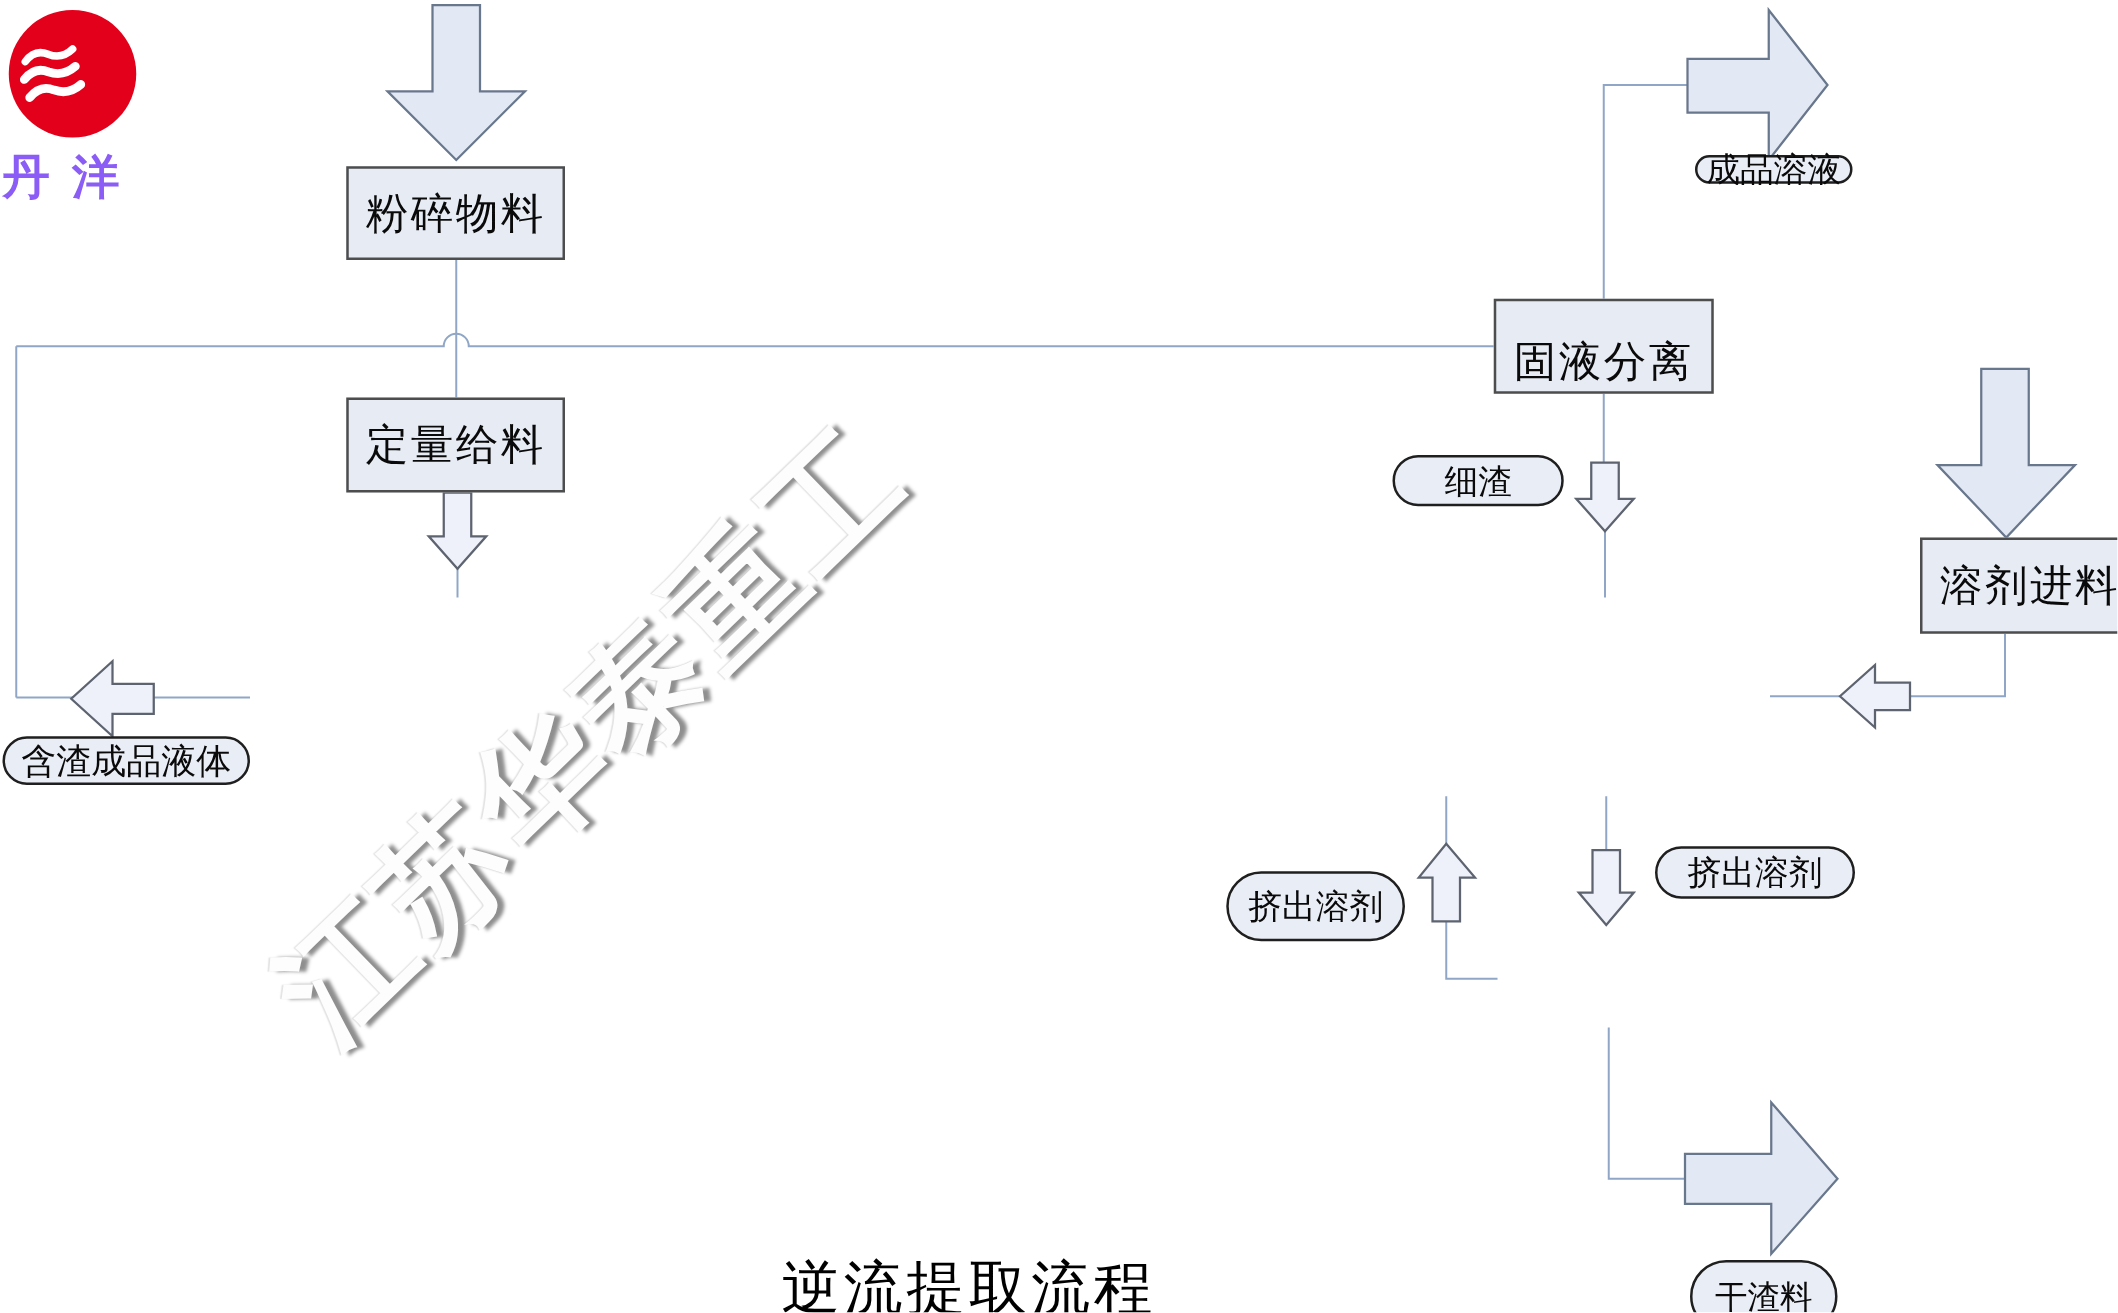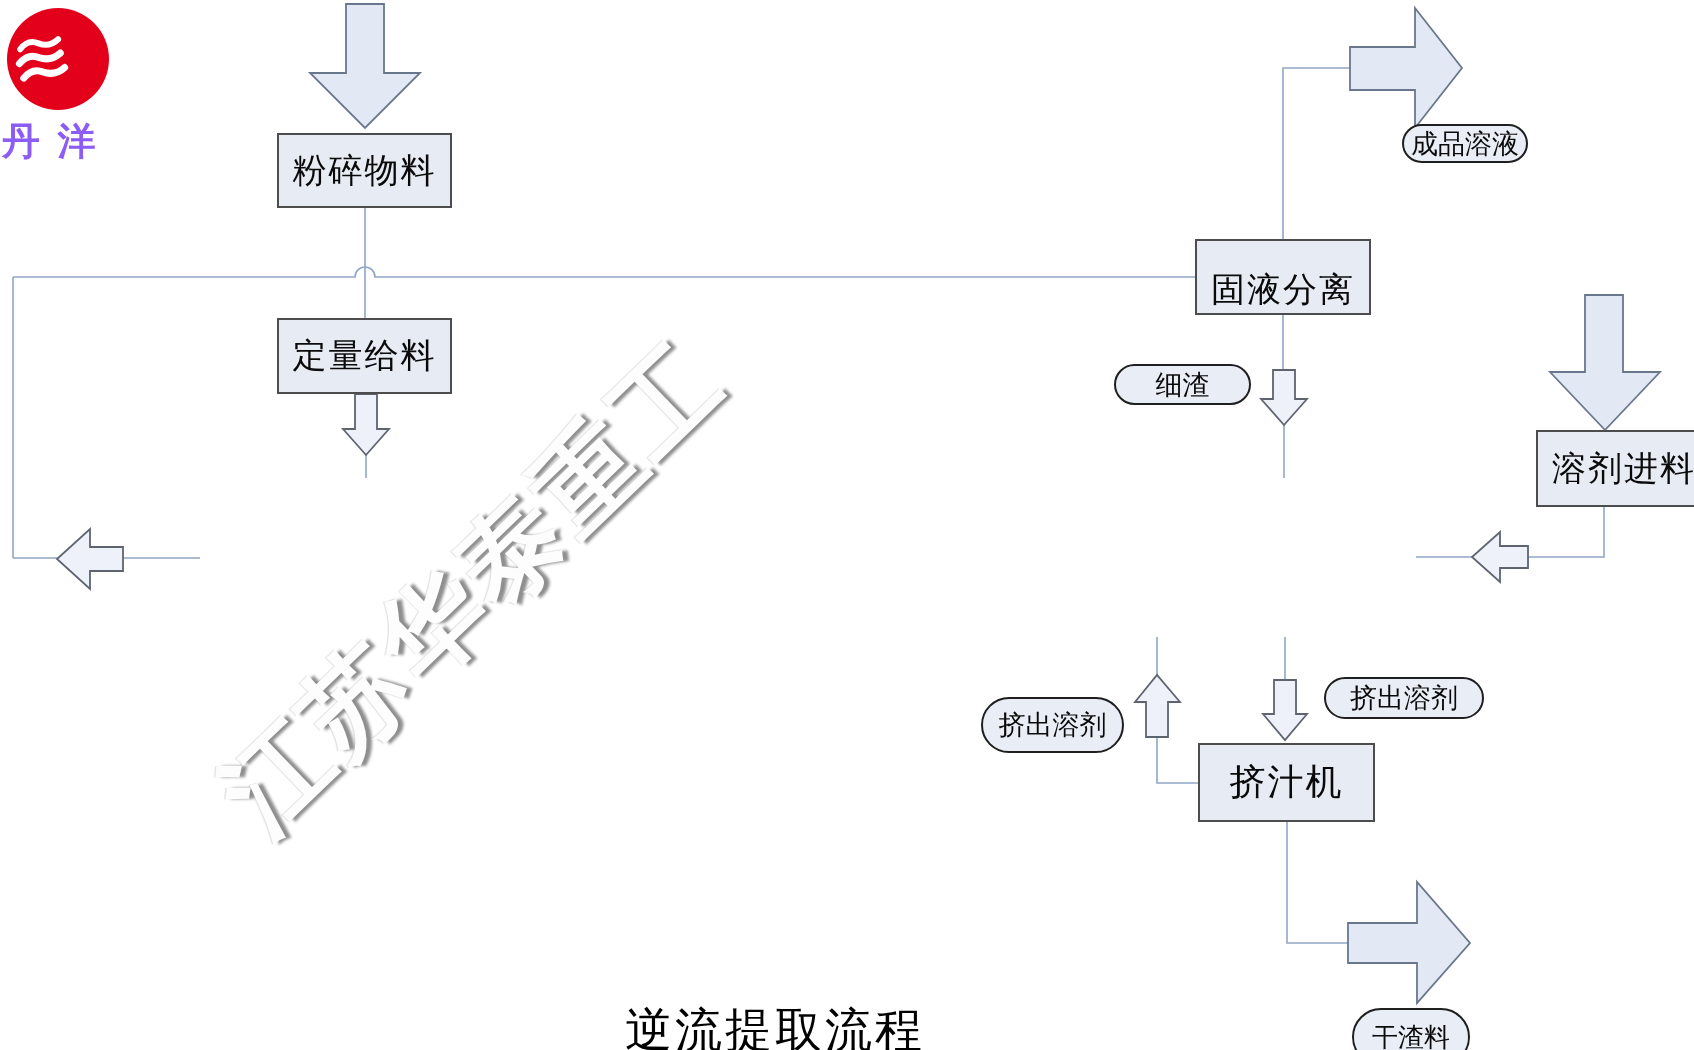--- a/index.html
+++ b/index.html
@@ -106,32 +106,32 @@
 
 
   <div class="node" style="left:1195px; top:239px; width:176px; height:76px;align-items:flex-end;">
     <span>固液分离</span>
   </div>
 
   <div class="node" style="left:1536px; top:430px; width:176px; height:77px;">
     <span>溶剂进料</span>
   </div>
 
-  <div class="node" style="left:1198px; top:743px; width:177px; height:79px; font-size:36px;">
-    <span>挤汁机</span>
-  </div>
 
-  <div class="pill" style="left:1402px; top:124px; width:126px; height:39px;text-align:center;">
+  <div class="pill" style="left:1356px; top:124px; width:126px; height:23px;text-align:center;">
     <span>成品溶液</span>
   </div>
 
   <div class="pill" style="left:1114px; top:364px; width:137px; height:41px;">
     <span>细渣</span>
   </div>
 
+  <div class="pill" style="left:2px; top:589px; width:198px; height:39px; font-size:28px;">
+    <span>含渣成品液体</span>
+  </div>
 
   <div class="pill" style="left:981px; top:697px; width:143px; height:56px;">
     <span>挤出溶剂</span>
   </div>
 
   <div class="pill" style="left:1324px; top:677px; width:160px; height:42px;">
     <span>挤出溶剂</span>
   </div>
 
   <div class="pill" style="left:1352px; top:1008px; width:118px; height:58px; font-size:26px;">

